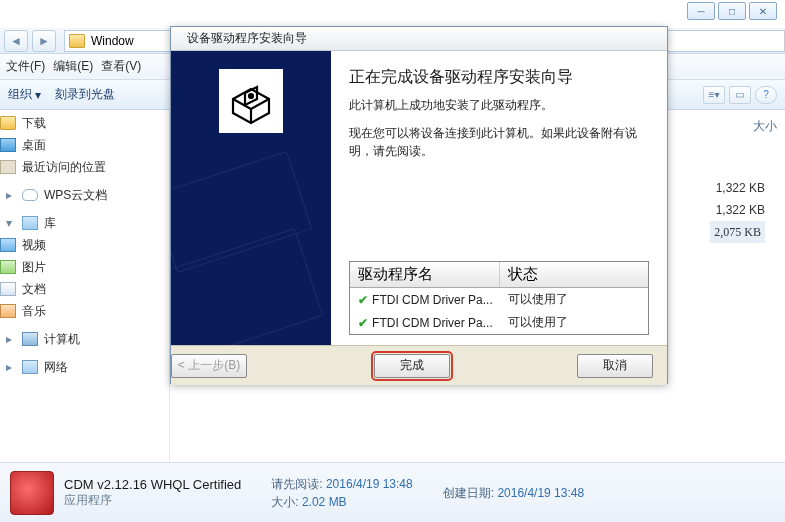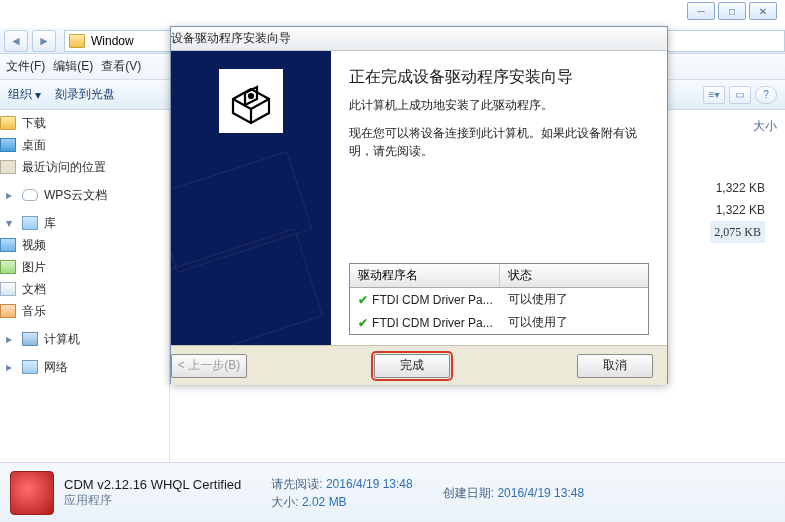--- a/index.html
+++ b/index.html
@@ -53,34 +53,34 @@
   
   .details { position:absolute; left:0; right:0; bottom:0; height:60px; background:linear-gradient(#f5f9fd,#eaf1f9); border-top:1px solid #d2dde8; display:flex; align-items:center; padding:6px 10px; gap:10px; }
   .details .bigicon { width:44px; height:44px; border-radius:4px; background:radial-gradient(circle at 40% 40%,#ff6b6b,#b01919); border:1px solid #9a2020; }
   .details .txt { color:#333; }
   .details .txt .title { font-size:13px; color:#1a1a1a; }
   .details .txt .sub { color:#6a7f94; }
   .details .meta { margin-left:20px; color:#4a6785; line-height:18px; }
 
   
   .wizard { position:absolute; left:170px; top:26px; width:498px; height:358px; background:#ece9d8; border:1px solid #7a96b0; box-shadow:0 2px 8px rgba(0,0,0,.3); }
-  .wiz-title { height:24px; background:linear-gradient(#fdfdfd,#e9ecef); border-bottom:1px solid #c0c8d0; display:flex; align-items:center; padding:0 0; font-size:12px; color:#222; }
+  .wiz-title { height:24px; background:linear-gradient(#fdfdfd,#e9ecef); border-bottom:1px solid #c0c8d0; display:flex; align-items:center; padding:0 16px; font-size:12px; color:#222; }
   .wiz-body { display:flex; height:294px; background:#fff; }
   .wiz-side { width:160px; background:#0a1b5a; position:relative; overflow:hidden; }
   .wiz-side::before,.wiz-side::after { content:""; position:absolute; border:1px solid rgba(255,255,255,.08); }
   .wiz-side::before { width:140px; height:80px; transform:rotate(-18deg); left:-10px; top:120px; }
   .wiz-side::after  { width:160px; height:90px; transform:rotate(-18deg); left:-20px; top:200px; }
   .wiz-logo { margin:18px auto 0; width:64px; height:64px; background:#fff; display:flex; align-items:center; justify-content:center; }
   .wiz-logo svg { width:48px; height:48px; }
   .wiz-main { flex:1; padding:16px 18px 10px 18px; position:relative; font-family:"SimSun","宋体",sans-serif; }
   .wiz-h1 { font-size:16px; color:#1a1a1a; margin-bottom:8px; }
   .wiz-p  { font-size:12px; color:#222; margin-bottom:10px; line-height:18px; }
   .wiz-table { position:absolute; left:18px; right:18px; bottom:10px; border:1px solid #888; }
   .wiz-thead { display:flex; background:linear-gradient(#fefefe,#e6e6e6); border-bottom:1px solid #aaa; }
-  .wiz-thead div { padding:3px 8px; font-size:12px; }
+  .wiz-thead div { padding:3px 8px; font-size:15px; }
   .wiz-thead div:first-child { width:150px; border-right:1px solid #ccc; }
   .wiz-tbody { background:#fff; }
   .wiz-row { display:flex; padding:3px 8px; font-size:12px; color:#222; align-items:center; }
   .wiz-row .c1 { width:150px; display:flex; align-items:center; gap:4px; }
   .check { color:#2fa52f; font-weight:bold; }
   .wiz-foot { height:40px; background:#ece9d8; border-top:1px solid #c8c2ae; display:flex; align-items:center; justify-content:space-between; padding-right:14px; gap:10px; }
   .btn { min-width:76px; height:24px; background:linear-gradient(#fdfdfd,#e3e3e3); border:1px solid #8a8a8a; border-radius:2px; font-size:12px; color:#222; display:flex; align-items:center; justify-content:center; }
   .btn[disabled] { color:#9c9c9c; }
   .btn.primary { outline:2px solid #d43a2f; outline-offset:1px; }
 </style>

